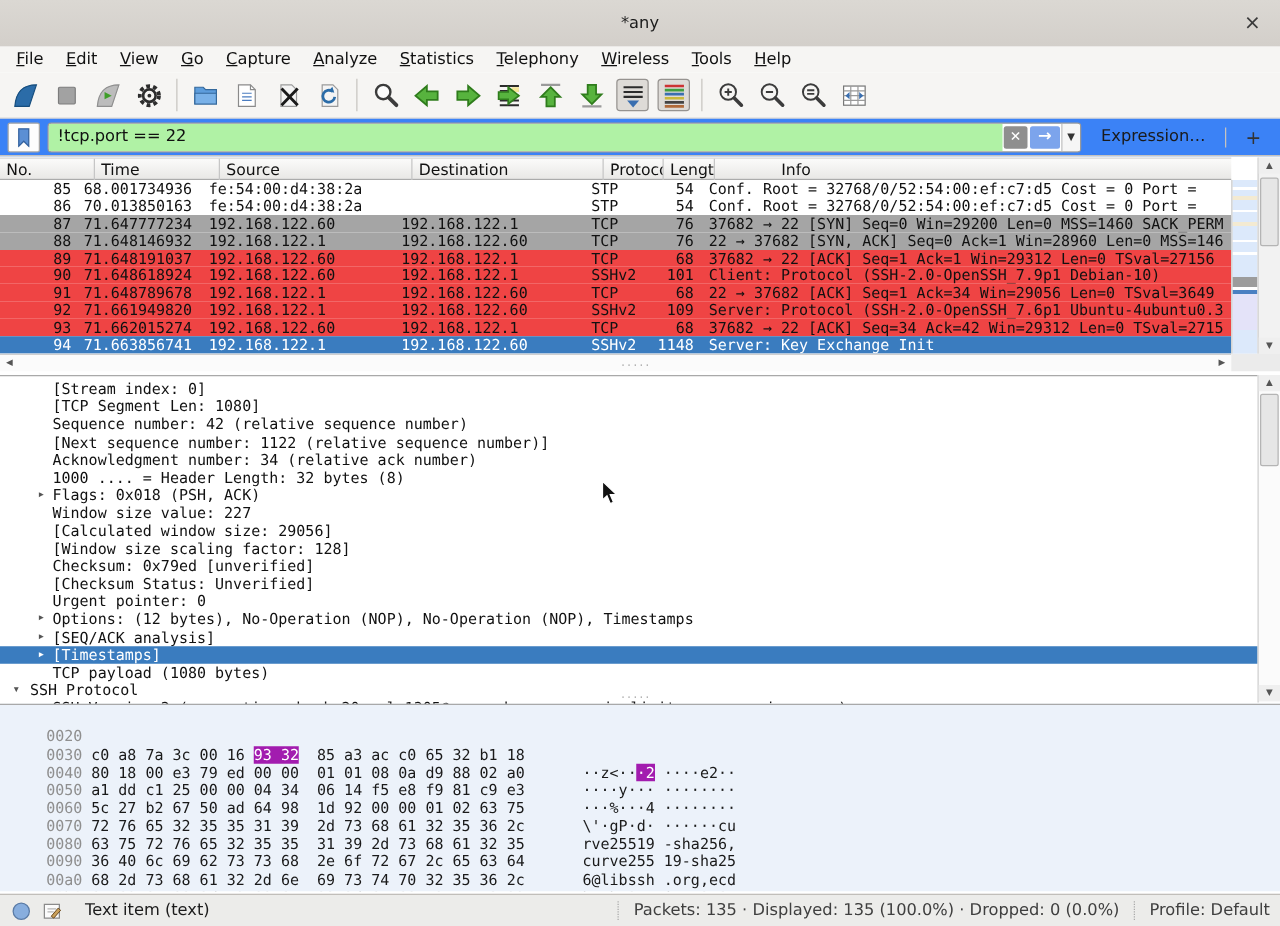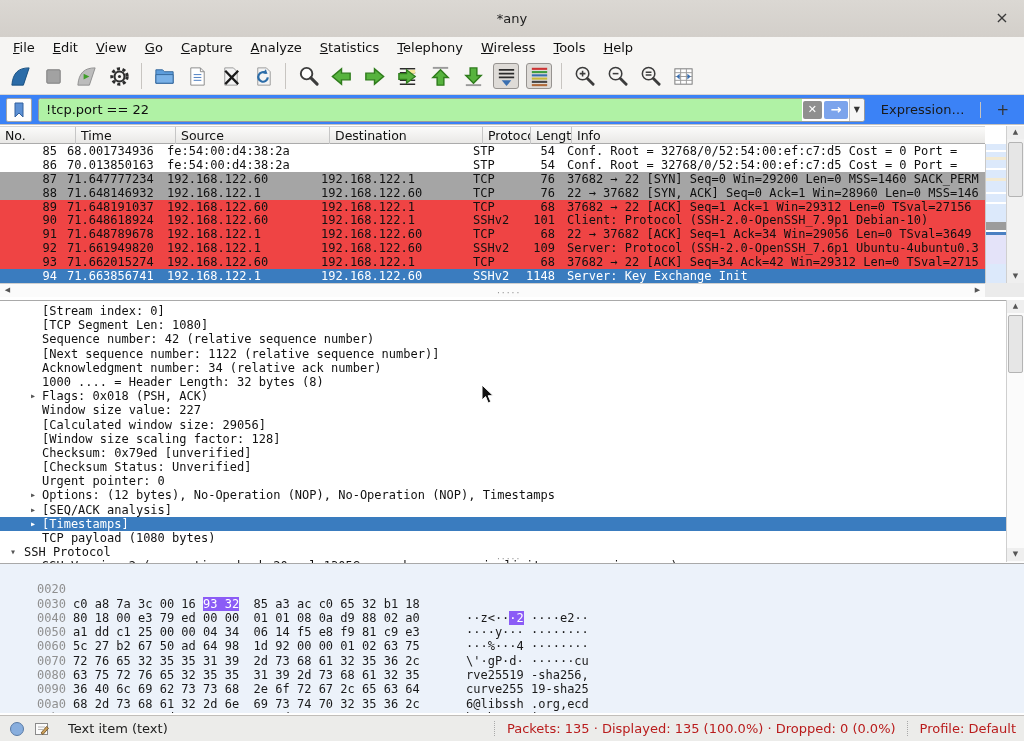--- a/index.html
+++ b/index.html
@@ -43,21 +43,21 @@
   #plheader{position:absolute;left:0;top:0;right:39px;height:18px;display:flex;
             background:linear-gradient(#fbfbfa,#e9e8e6);border-bottom:1px solid #ababab;border-top:1px solid #d6d6d6;box-sizing:border-box;}
   .hcell{height:18px;line-height:17px;font-size:12.5px;color:#111;padding-left:5px;box-sizing:border-box;
          border-right:1px solid #c6c6c6;overflow:hidden;white-space:nowrap;flex:0 0 auto;}
   #plheader .hcell:nth-child(1){width:76px;}
   #plheader .hcell:nth-child(2){width:100px;}
   #plheader .hcell:nth-child(3){width:154px;}
   #plheader .hcell:nth-child(4){width:153px;}
   #plheader .hcell:nth-child(5){width:48px;}
   #plheader .hcell:nth-child(6){width:41px;}
-  #plheader .hcell:nth-child(7){flex:1;border-right:none;}
+  #plheader .hcell:nth-child(7){flex:1;border-right:none;margin-left:48px;}
   #plbody{position:absolute;left:0;top:18px;right:39px;bottom:14px;overflow:hidden;}
   .prow{display:flex;height:13.9px;font-family:"DejaVu Sans Mono","Liberation Mono",monospace;font-size:12px;
         white-space:nowrap;background:#fff;color:#111;}
   .prow[data-variant="gray"]{background:#a5a5a5;}
   .prow[data-variant="tcp"]{background:#ef4444;}
   .prow[data-variant="sel"]{background:#3a7cbf;color:#fff;}
   .pc{flex:0 0 auto;overflow:hidden;box-sizing:border-box;line-height:14px;}
   .c-no{width:63px;text-align:right;padding-right:6px;}
   .c-time{width:100px;padding-left:4px;}
   .c-src{width:154px;padding-left:4px;}
@@ -94,31 +94,31 @@
   #dvscroll{right:0;top:300px;height:262px;background:#fbfbfb;}
   
   #hexpane{position:absolute;left:0;top:563px;width:1024px;height:150px;background:#ecf2fa;border-top:1px solid #a9a9a9;
            box-sizing:border-box;overflow:hidden;}
   .hline{position:relative;height:14.3px;font-family:"DejaVu Sans Mono","Liberation Mono",monospace;font-size:12px;
          line-height:14.3px;white-space:pre;color:#1a1a1a;}
   #hlines{position:absolute;left:0;top:4px;width:1024px;padding-left:29px;}
   .hoff{position:absolute;left:8px;color:#8f8f8f;}
   .hx{position:absolute;left:44px;}
   .has{position:absolute;left:437px;}
-  .hlsel{background:#8b5cf6;color:#fff;}
+  .hlsel{background:#a21caf;color:#fff;}
   .hx span,.has span{white-space:pre;}
   
   #statusbar{position:absolute;left:0;top:715px;width:1024px;height:26px;background:#ececea;border-top:1px solid #c1beba;
              box-sizing:border-box;display:flex;align-items:center;}
   #expert-btn{margin-left:9px;width:16px;height:16px;flex:0 0 auto;}
   #comment-btn{margin-left:9px;width:16px;height:16px;flex:0 0 auto;}
   #status-left{margin-left:18px;color:#1c1c1c;}
   #status-right{margin-left:auto;display:flex;align-items:center;}
   .dotsep{width:1px;height:15px;border-left:1px dotted #a9a9a9;margin:0 11px;}
-  #status-packets,#status-profile{color:#b91c1c;}
+  #status-packets,#status-profile{color:#404040;}
   #status-profile{margin-right:8px;}
   
   #cursor{position:absolute;left:481px;top:384px;}
 </style>
 </head>
 <body>
 
 <div id="screen">
 
   <div id="titlebar">

